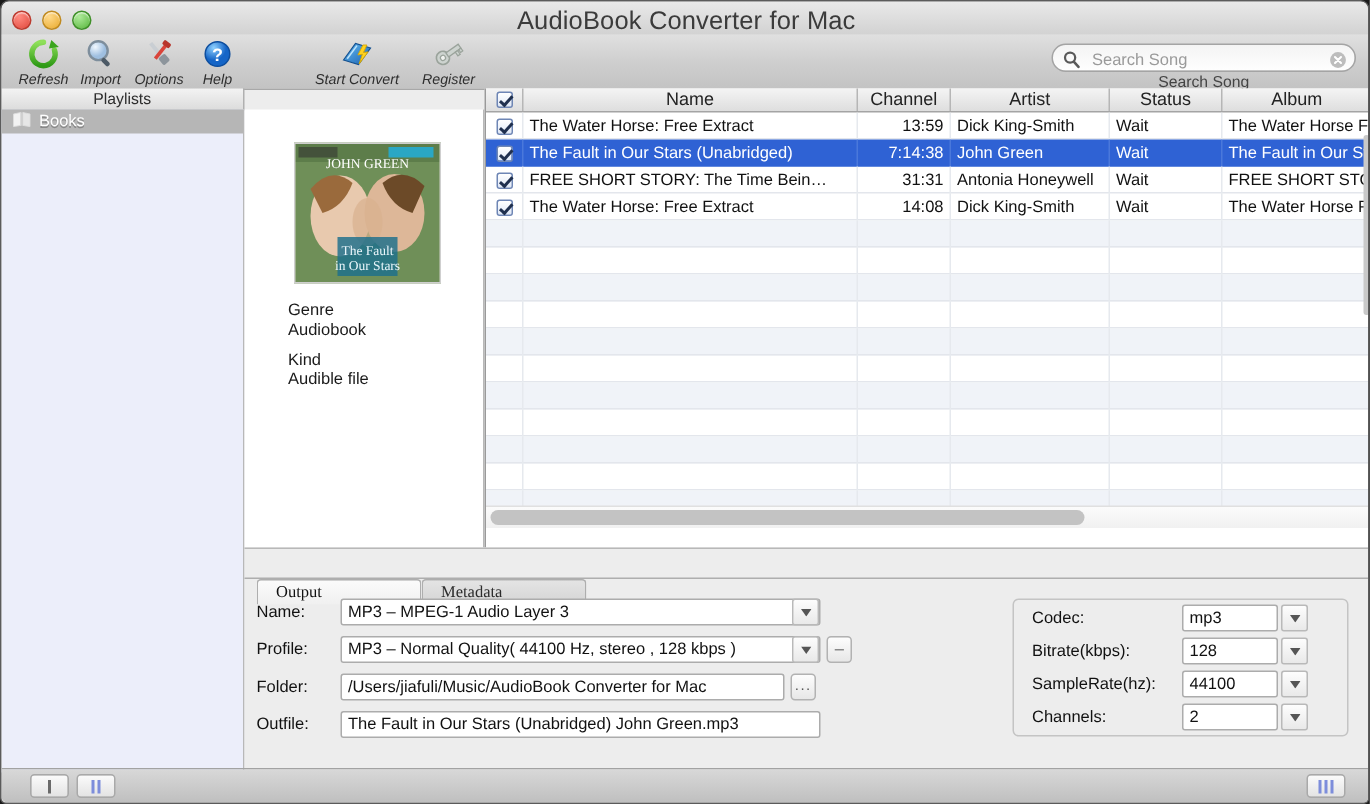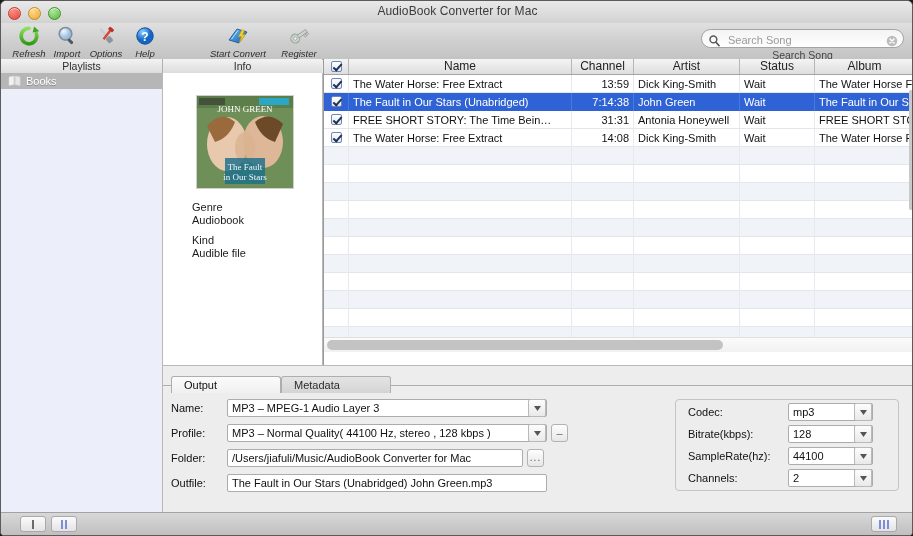--- a/index.html
+++ b/index.html
@@ -12,21 +12,21 @@
   }
 
   
   .titlebar{
     position:absolute;left:0;top:0;width:913px;height:22px;
     background:linear-gradient(to bottom,#e9e9e9 0%,#d2d2d2 100%);
     border-bottom:1px solid #b4b4b4;border-radius:5px 5px 0 0;
   }
   .title-text{
     position:absolute;left:0;top:3px;width:913px;text-align:center;
-    font-size:12px;color:#3b3b3b;letter-spacing:.1px;
+    font-size:17px;color:#3b3b3b;letter-spacing:.1px;
   }
   .lights{position:absolute;left:7px;top:6px;display:flex;gap:7px;}
   .light{width:11px;height:11px;border-radius:50%;box-shadow:inset 0 1px 1px rgba(255,255,255,.7);}
   .l-close{background:radial-gradient(circle at 35% 30%,#ff8a80,#e0483c);border:1px solid #bc3b2f;}
   .l-min{background:radial-gradient(circle at 35% 30%,#ffd98a,#e8a92b);border:1px solid #c08a20;}
   .l-max{background:radial-gradient(circle at 35% 30%,#aeea9a,#55b53a);border:1px solid #3f9029;}
 
   
   .toolbar{
     position:absolute;left:0;top:22px;width:913px;height:36px;
@@ -99,21 +99,21 @@
     background:linear-gradient(to bottom,#f4f4f4,#dedede);
     border-bottom:1px solid #a4a4a4;
   }
   .thead .th{
     font-size:12px;color:#232323;line-height:15px;text-align:center;
     border-right:1px solid #b6b6b6;box-sizing:border-box;overflow:hidden;
   }
   .thead .th:last-child{border-right:0;}
   .th-check{display:flex;align-items:center;justify-content:center;}
   .tbody{height:276px;overflow:hidden;position:relative;}
-  .trow{display:flex;height:18px;align-items:center;box-sizing:border-box;
+  .trow{display:flex;height:18px;box-sizing:border-box;
         border-bottom:1px solid #e3e6ec;cursor:default;}
   .trow.alt{background:#f0f3f8;}
   .trow.sel{background:#2f62d4;color:#fff;border-bottom-color:#2f62d4;}
   .cell{
     font-size:11px;color:#111;line-height:18px;padding:0 4px;box-sizing:border-box;
     white-space:nowrap;overflow:hidden;text-overflow:clip;
     border-right:1px solid #e6e9ee;height:18px;
   }
   .trow.sel .cell{color:#fff;border-right-color:#4a78db;}
   .c-check{width:25px;display:flex;align-items:center;justify-content:center;padding:0;}
@@ -143,21 +143,21 @@
   .vscroll{
     position:absolute;right:0;top:15px;width:6px;height:276px;background:transparent;
   }
   .vscroll .thumb{position:absolute;right:1px;top:0;width:4px;height:120px;border-radius:2px;background:#c9c9c9;}
 
   
   .bottom{
     position:absolute;left:162px;top:364px;width:751px;height:150px;
     background:#ededed;border-top:1px solid #b8b8b8;
   }
-  .tabs{position:absolute;left:8px;top:10px;display:flex;}
+  .tabs{position:absolute;left:8px;top:20px;display:flex;font-family:Liberation Serif, serif;}
   .tab{
     width:110px;height:17px;line-height:17px;box-sizing:border-box;
     font-size:11px;color:#2c2c2c;padding-left:12px;
     background:linear-gradient(to bottom,#e4e4e4,#d4d4d4);
     border:1px solid #aeaeae;border-bottom:0;border-radius:3px 3px 0 0;cursor:default;
   }
   .tab.active{background:linear-gradient(to bottom,#fbfbfb,#f0f0f0);color:#111;}
   .tabline{position:absolute;left:0;top:19px;width:751px;height:1px;background:#aeaeae;}
 
   .form{position:absolute;left:8px;top:30px;width:420px;}
@@ -186,21 +186,21 @@
     display:flex;align-items:center;justify-content:center;font-size:10px;color:#555;letter-spacing:1px;
   }
 
   .codecbox{
     position:absolute;left:512px;top:33px;width:222px;height:90px;
     border:1px solid #c4c4c4;border-radius:4px;background:#ededed;
   }
   .crow{display:flex;align-items:center;height:21px;margin:1px 0 0 12px;}
   .clabel{width:100px;font-size:11px;color:#111;}
   .csel{position:relative;width:85px;}
-  .csel .tfield{width:85px;}
+  .csel .tfield{width:64px;}
 
   
   .statusbar{
     position:absolute;left:0;bottom:0;width:913px;height:22px;
     background:linear-gradient(to bottom,#d8d8d8,#bfbfbf);
     border-top:1px solid #a2a2a2;border-radius:0 0 4px 4px;
   }
   .sbtn{
     position:absolute;top:3px;width:26px;height:16px;box-sizing:border-box;
     background:linear-gradient(to bottom,#fbfbfb,#e3e3e3);border:1px solid #a9a9a9;border-radius:3px;
@@ -335,21 +335,20 @@
             <circle cx="6" cy="6" r="5.3" fill="#bdbdbd"></circle>
             <path d="M4 4 L8 8 M8 4 L4 8" stroke="#fff" stroke-width="1.4" stroke-linecap="round"></path>
           </svg>
         </span>
       </div>
     </div>
     <div class="searchcap">Search Song</div>
   </div>
 
   <div class="colhead ch-playlists">Playlists</div>
-  <div class="colhead ch-info">Info</div>
 
   <div class="playlists">
     <div class="pl-item">
       <span>
         <svg width="13" height="11" viewBox="0 0 13 11">
           <path d="M1 2 L5.8 1 L5.8 9.6 L1 10.4 Z" fill="#f2f2f2" stroke="#dcdcdc" stroke-width=".6"></path>
           <path d="M12 2 L7.2 1 L7.2 9.6 L12 10.4 Z" fill="#e6e6e6" stroke="#dcdcdc" stroke-width=".6"></path>
           <rect x="5.9" y="1" width="1.2" height="8.8" fill="#cfcfcf"></rect>
         </svg>
       </span>

